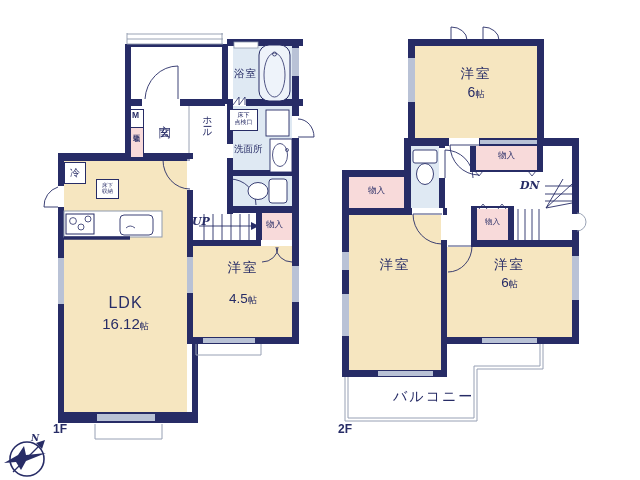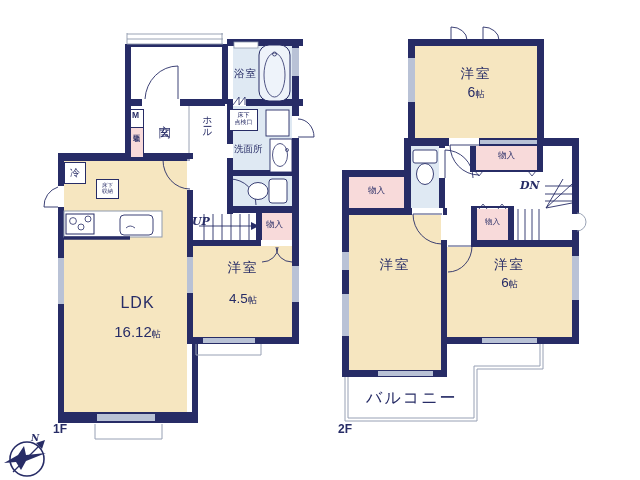--- a/index.html
+++ b/index.html
@@ -89,23 +89,23 @@
     <div class="lbl ctr" style="left:96px;top:182px;width:23px;font-size:5.5px">
       <span>床下</span><br>
       <span>収納</span>
     </div>
     <div class="lbl ital" style="left:192px;top:216px;font-size:11px">UP</div>
     <div class="lbl" style="left:266px;top:220px;font-size:8.5px">物入</div>
     <div class="lbl ctr" style="left:203px;top:261px;width:80px">
       <div style="font-size:13.5px;letter-spacing:2px">洋室</div>
       <div style="font-size:13.5px;margin-top:16px"><span>4.5</span><span class="unit">帖</span></div>
     </div>
-    <div class="lbl ctr" style="left:76px;top:294px;width:123px">
+    <div class="lbl ctr" style="left:64px;top:294px;width:123px">
       <div style="font-size:16px;letter-spacing:1px">LDK</div>
-      <div style="font-size:15px;margin-top:12px"><span>16.12</span><span class="unit">帖</span></div>
+      <div style="font-size:15px;margin-top:4px"><span>16.12</span><span class="unit">帖</span></div>
     </div>
     <div class="lbl" style="left:53px;top:423px;font-size:12px;font-weight:bold">1F</div>
   </div>
 
   <div>
 
     <div class="yellow" style="left:415px;top:46px;width:122px;height:92px"></div>
     <div class="blue" style="left:411px;top:146px;width:28px;height:62px"></div>
     <div class="pink" style="left:349px;top:177px;width:55px;height:31px"></div>
     <div class="pink" style="left:476px;top:146px;width:61px;height:24px"></div>
@@ -155,21 +155,21 @@
     <div class="lbl ctr" style="left:476px;top:151px;width:61px;font-size:8.5px">物入</div>
     <div class="lbl ctr" style="left:477px;top:218px;width:31px;font-size:7.5px">物入</div>
     <div class="lbl ital" style="left:520px;top:180px;font-size:11px">DN</div>
     <div class="lbl ctr" style="left:349px;top:258px;width:92px">
       <div style="font-size:13.5px;letter-spacing:2px">洋室</div>
     </div>
     <div class="lbl ctr" style="left:447px;top:258px;width:125px">
       <div style="font-size:13.5px;letter-spacing:2px">洋室</div>
       <div style="font-size:13.5px;margin-top:3px"><span>6</span><span class="unit">帖</span></div>
     </div>
-    <div class="lbl" style="left:366px;top:389px;font-size:16px;letter-spacing:2px">バルコニー</div>
+    <div class="lbl" style="left:393px;top:389px;font-size:14px;letter-spacing:2px">バルコニー</div>
     <div class="lbl" style="left:338px;top:423px;font-size:12px;font-weight:bold">2F</div>
   </div>
 
   <div class="lbl ital" style="left:31px;top:434px;font-size:9px">N</div>
 
   <svg width="640" height="480" viewBox="0 0 640 480">
 
     <g stroke="#8e99ad" stroke-width="0.9" fill="none">
       <path d="M127,34 H223 M127,39 H223 M127,44 H223 M127,33 V44 M222,33 V44"></path>
     </g>

